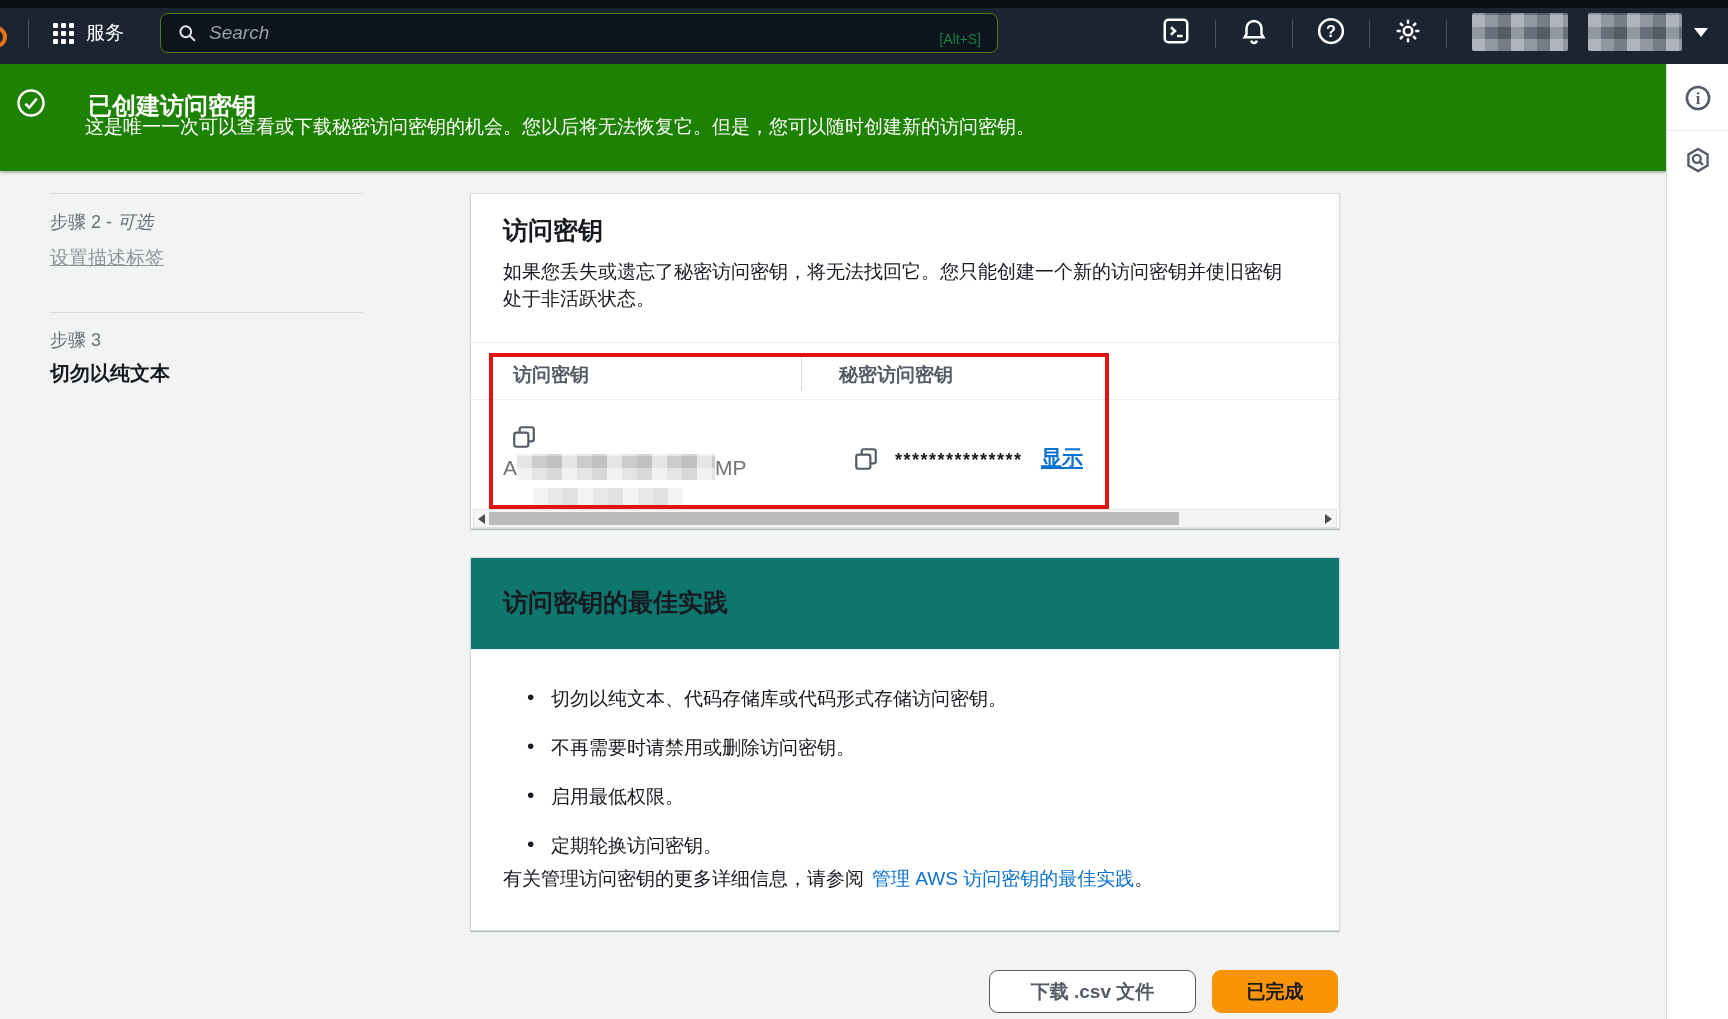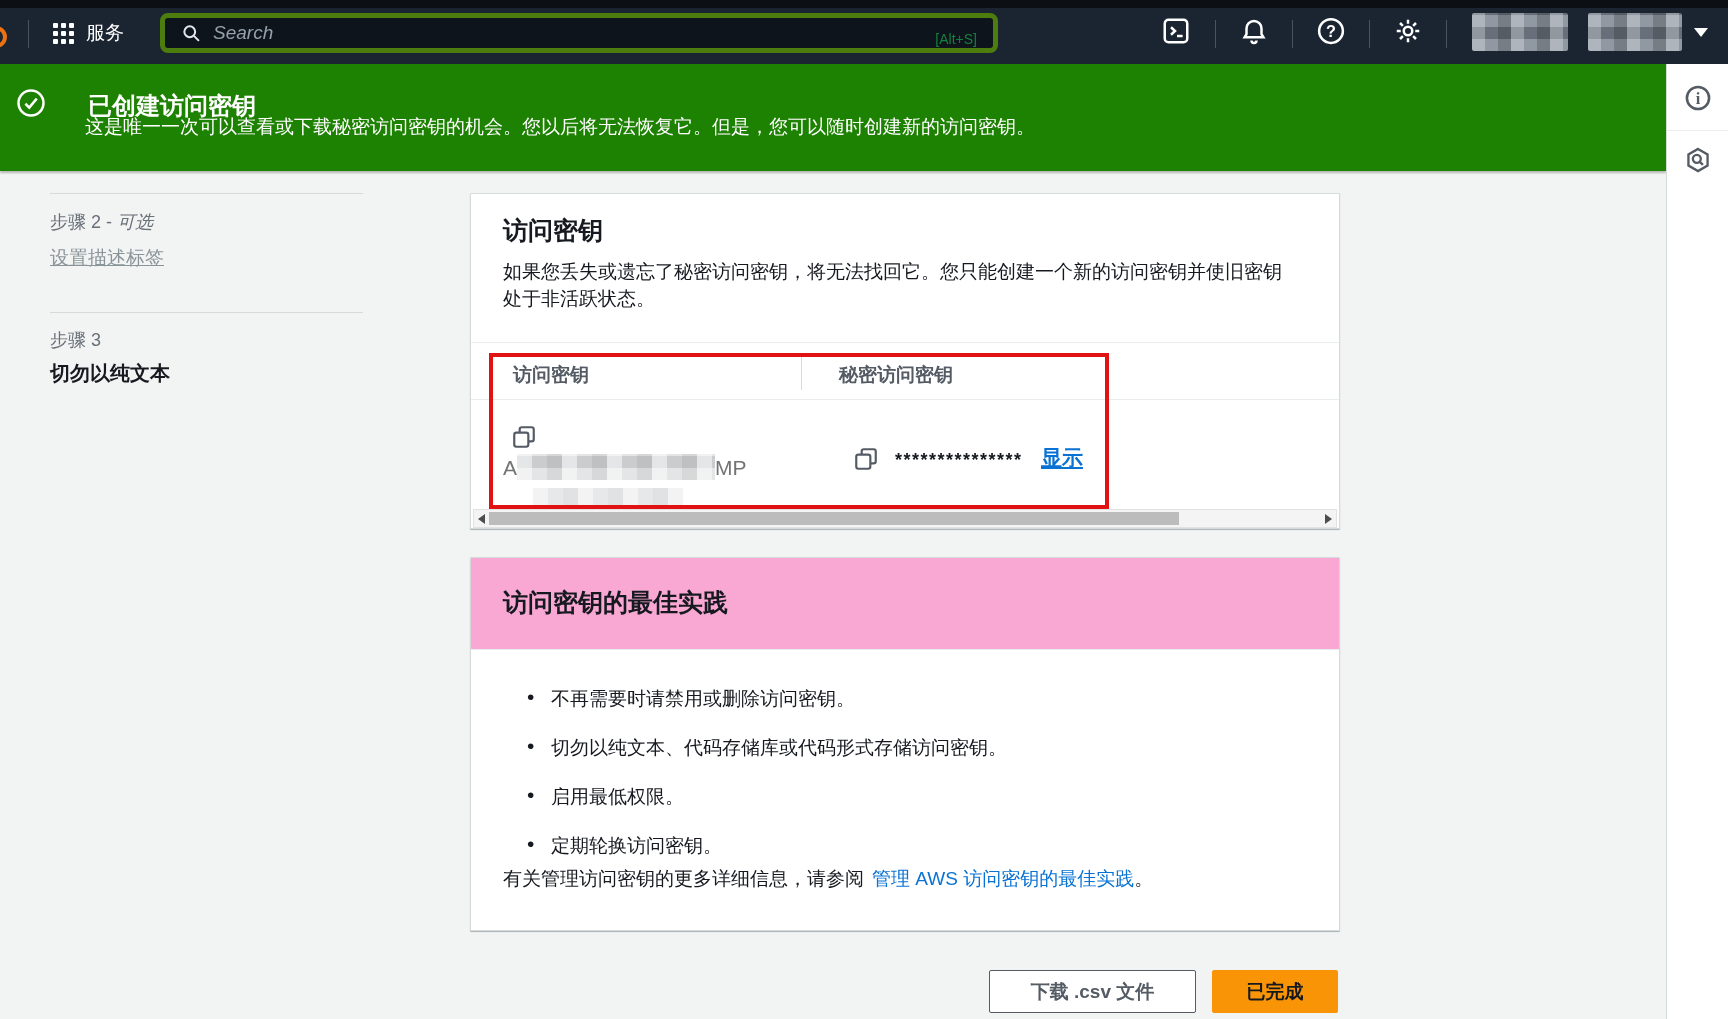--- a/index.html
+++ b/index.html
@@ -14,21 +14,21 @@
   .topbar { position:absolute; left:0; top:0; width:1728px; height:64px; background:#1b2532; }
   .topstrip { position:absolute; left:0; top:0; width:1728px; height:8px; background:#0c0f14; }
   .logo-sliver { position:absolute; left:-15px; top:26px; width:22px; height:22px;
     border:4px solid #ec7211; border-radius:50%; }
   .nav-vdivider { position:absolute; top:20px; width:1px; height:28px; background:#48545f; }
   .grid-icon { position:absolute; left:53px; top:23px; display:grid;
     grid-template-columns:repeat(3,5px); grid-template-rows:repeat(3,5px); gap:3px; cursor:pointer; }
   .grid-icon i { background:#fff; border-radius:1px; }
   .services-label { position:absolute; left:86px; top:20px; color:#fff; font-size:19px; cursor:pointer; }
   .searchbox { position:absolute; left:160px; top:13px; width:838px; height:40px;
-    background:#0e141c; border:5px solid #4d7c0f; border-radius:8px;
+    background:#0e141c; border:1px solid #4d7c0f; border-radius:8px;
     display:flex; align-items:center; padding:0 16px; cursor:text; }
   .search-placeholder { color:#95a0ab; font-size:19px; font-style:italic; margin-left:12px; flex:0 0 auto; }
   .search-shortcut { margin-left:auto; color:#15803d; font-size:14px;margin-top:12px; }
   .nav-icon { position:absolute; top:16px; width:30px; height:30px; cursor:pointer; }
   .blur-chip { position:absolute; top:13px; height:38px; border-radius:2px;
     background-color:#78828e;
     background-image:
       repeating-linear-gradient(90deg, rgba(255,255,255,.28) 0 13px, rgba(0,0,0,0) 13px 26px, rgba(0,0,0,.18) 26px 39px),
       repeating-linear-gradient(0deg, rgba(255,255,255,.18) 0 12px, rgba(0,0,0,.14) 12px 24px); }
   .caret-down { position:absolute; top:28px; width:0; height:0;
@@ -90,31 +90,31 @@
   .hscroll { position:absolute; left:2px; top:315px; width:864px; height:19px;
     background:#f4f4f4; border:1px solid #e2e2e2; }
   .hscroll .thumb { position:absolute; left:15px; top:2px; width:690px; height:13px; background:#bcbcbc; cursor:grab; }
   .arrow { position:absolute; top:4px; width:0; height:0; cursor:pointer;
     border-top:5px solid transparent; border-bottom:5px solid transparent; }
   .arrow-left  { left:4px;  border-right:7px solid #4d4d4d; }
   .arrow-right { right:4px; border-left:7px solid #4d4d4d; }
 
   .card2 { top:557px; height:374px; }
   .card2-head { position:absolute; left:0; top:0; width:868px; height:92px;
-    background:#f9a8d4; border-bottom:1px solid #eaeded;font-family:Liberation Mono, monospace; }
+    background:#0f766e; border-bottom:1px solid #eaeded;font-family:Liberation Mono, monospace; }
   .card2-title { position:absolute; left:32px; top:28px; font-size:25px; font-weight:bold; }
   .bp-list { position:absolute; left:56px; top:128px; font-size:19px; color:#16191f; list-style:none; }
   .bp-list li { margin-bottom:23px; position:relative; padding-left:24px; }
   .bp-list li::before { content:"•"; position:absolute; left:0; top:-1px; font-size:21px; }
   .bp-footer { position:absolute; left:32px; top:308px; font-size:19px; color:#16191f; }
   .bp-footer .lnk { color:#0972d3; cursor:pointer;padding-left:8px; }
 
   
   .btn { position:absolute; top:970px; height:43px; display:flex; align-items:center;
-    justify-content:center; font-size:19px; font-weight:bold; border-radius:2px; cursor:pointer; }
+    justify-content:center; font-size:19px; font-weight:bold; border-radius:9px; cursor:pointer; }
   .btn-csv { left:989px; width:207px; background:#fff; border:1px solid #545b64; color:#545b64; }
   .btn-done { left:1212px; width:126px; background:#f89406; border:1px solid #f89406; color:#16191f; }
 </style>
 </head>
 <body>
 
 <div id="app">
 
   <div class="topbar">
     <div class="topstrip"></div>
@@ -232,22 +232,22 @@
       <div class="thumb"></div>
       <div class="arrow arrow-right"></div>
     </div>
   </div>
 
   <div class="card card2">
     <div class="card2-head">
       <div class="card2-title">访问密钥的最佳实践</div>
     </div>
     <ul class="bp-list">
+      <li>切勿以纯文本、代码存储库或代码形式存储访问密钥。</li>
       <li>不再需要时请禁用或删除访问密钥。</li>
-      <li>切勿以纯文本、代码存储库或代码形式存储访问密钥。</li>
       <li>启用最低权限。</li>
       <li>定期轮换访问密钥。</li>
     </ul>
     <div class="bp-footer">
       <span>有关管理访问密钥的更多详细信息，请参阅</span><span class="lnk">管理 AWS 访问密钥的最佳实践</span><span>。</span>
     </div>
   </div>
 
   <div class="btn btn-csv">下载 .csv 文件</div>
   <div class="btn btn-done">已完成</div>

